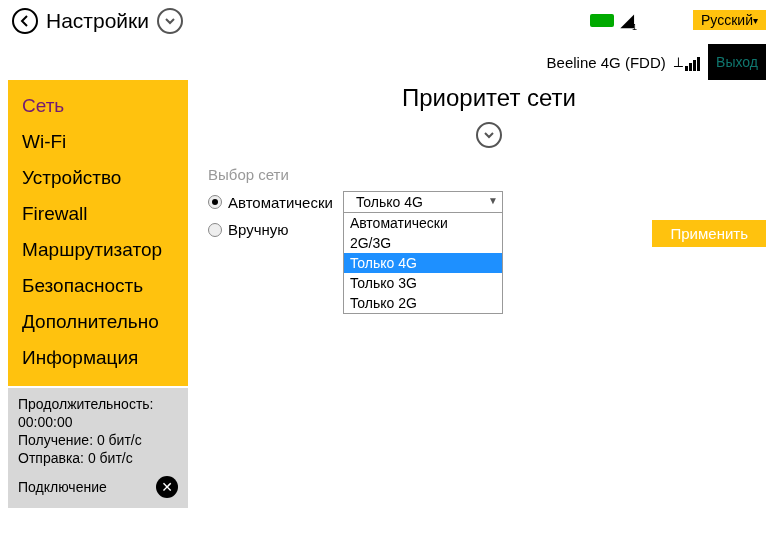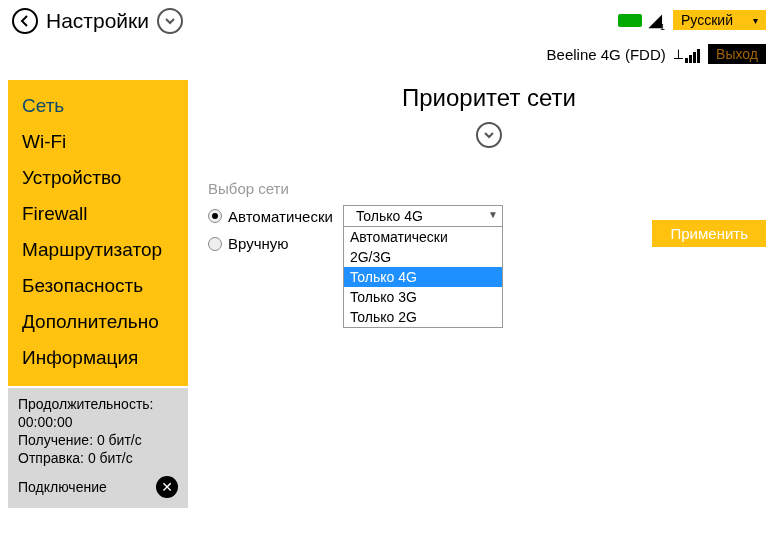--- a/index.html
+++ b/index.html
@@ -54,21 +54,21 @@
     border-radius: 2px;
     position: relative;
   }
   .wifi-glyph { font-size: 18px; line-height: 1; }
   .wifi-sub { font-size: 9px; position: relative; top:4px; left:-2px; }
   .lang-badge {
     background: #ffc20e;
     padding: 2px 8px;
     font-size: 14px;
     cursor: pointer;
-    display: flex; align-items: center; gap:20px;
+    display: flex; align-items: center; gap:0;margin-left:48px;
   }
   .lang-chev { font-size:10px; color:#000; }
 
   .status-row {
     position: absolute;
     right: 14px;
     top: 44px;
     display: flex;
     align-items: center;
     gap: 8px;
@@ -79,22 +79,22 @@
     align-items: flex-end;
     gap: 1px;
     height: 14px;
   }
   .signal-bars span {
     width: 3px;
     background: #000;
   }
   .logout-btn {
     background: #000;
-    color: #a16207;
-    padding: 2px 8px;
+    color: #0f766e;
+    padding: 10px 8px;
     font-size: 14px;
     cursor: pointer;
   }
 
   
   .body-wrap {
     position: absolute;
     top: 80px;
     left: 8px;
     right: 10px;
@@ -111,21 +111,21 @@
     background: #ffc20e;
     display: flex;
     flex-direction: column;
     padding: 8px 0 10px 0;
   }
   .nav-item {
     padding: 7px 14px;
     font-size: 19px;
     cursor: pointer;
   }
-  .nav-item.active { color: #0c4a6e; }
+  .nav-item.active { color: #701a75; }
 
   .stats {
     background: #d7d7d7;
     padding: 8px 6px 8px 10px;
     font-size: 14px;
     flex: 0 0 auto;
     margin-top: 2px;
     position: relative;
     min-height: 120px;
   }
@@ -159,21 +159,21 @@
     display: flex;
     align-items: center;
     gap: 10px;
     flex-direction: column;
   }
   .main-title {
     font-size: 24px;
     font-weight: 400;
   }
   .section-label {
-    margin-top: 32px;
+    margin-top: 18px;
     color: #999;
     font-size: 15px;
   }
   .radio-row {
     display: flex;
     align-items: center;
     gap: 6px;
     margin-top: 8px;
     font-size: 15px;
   }

